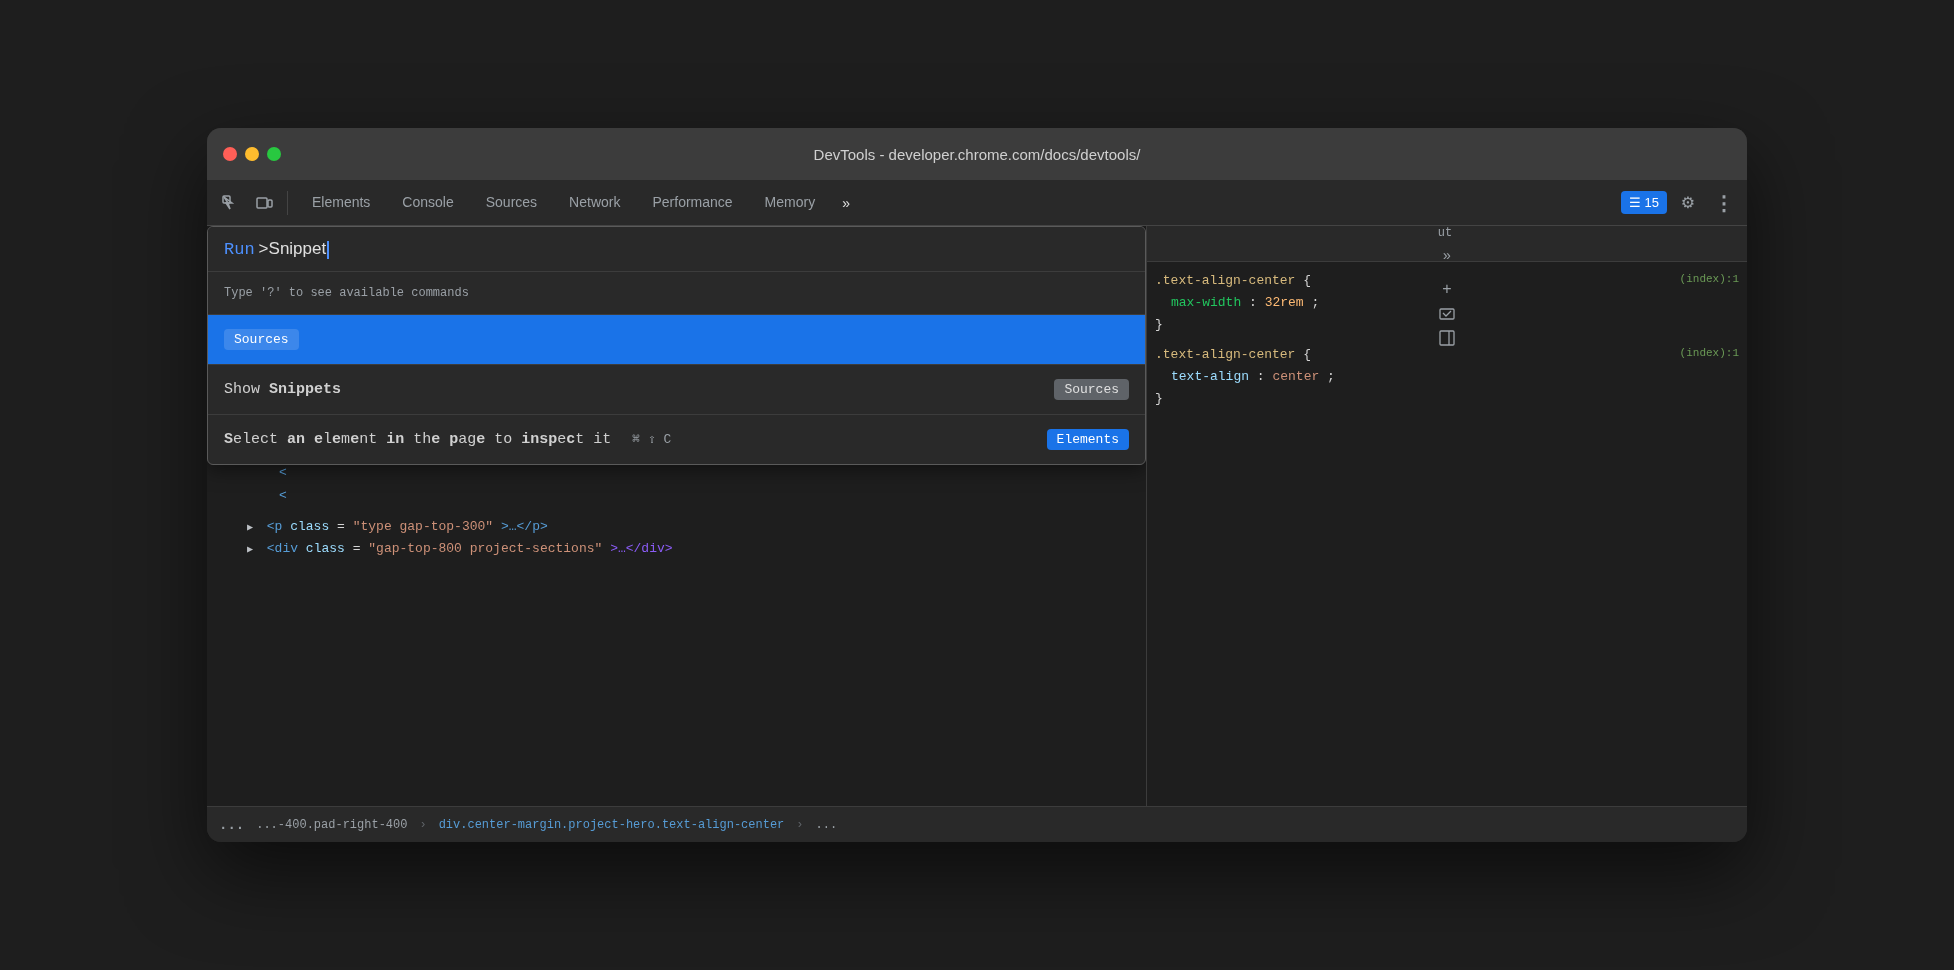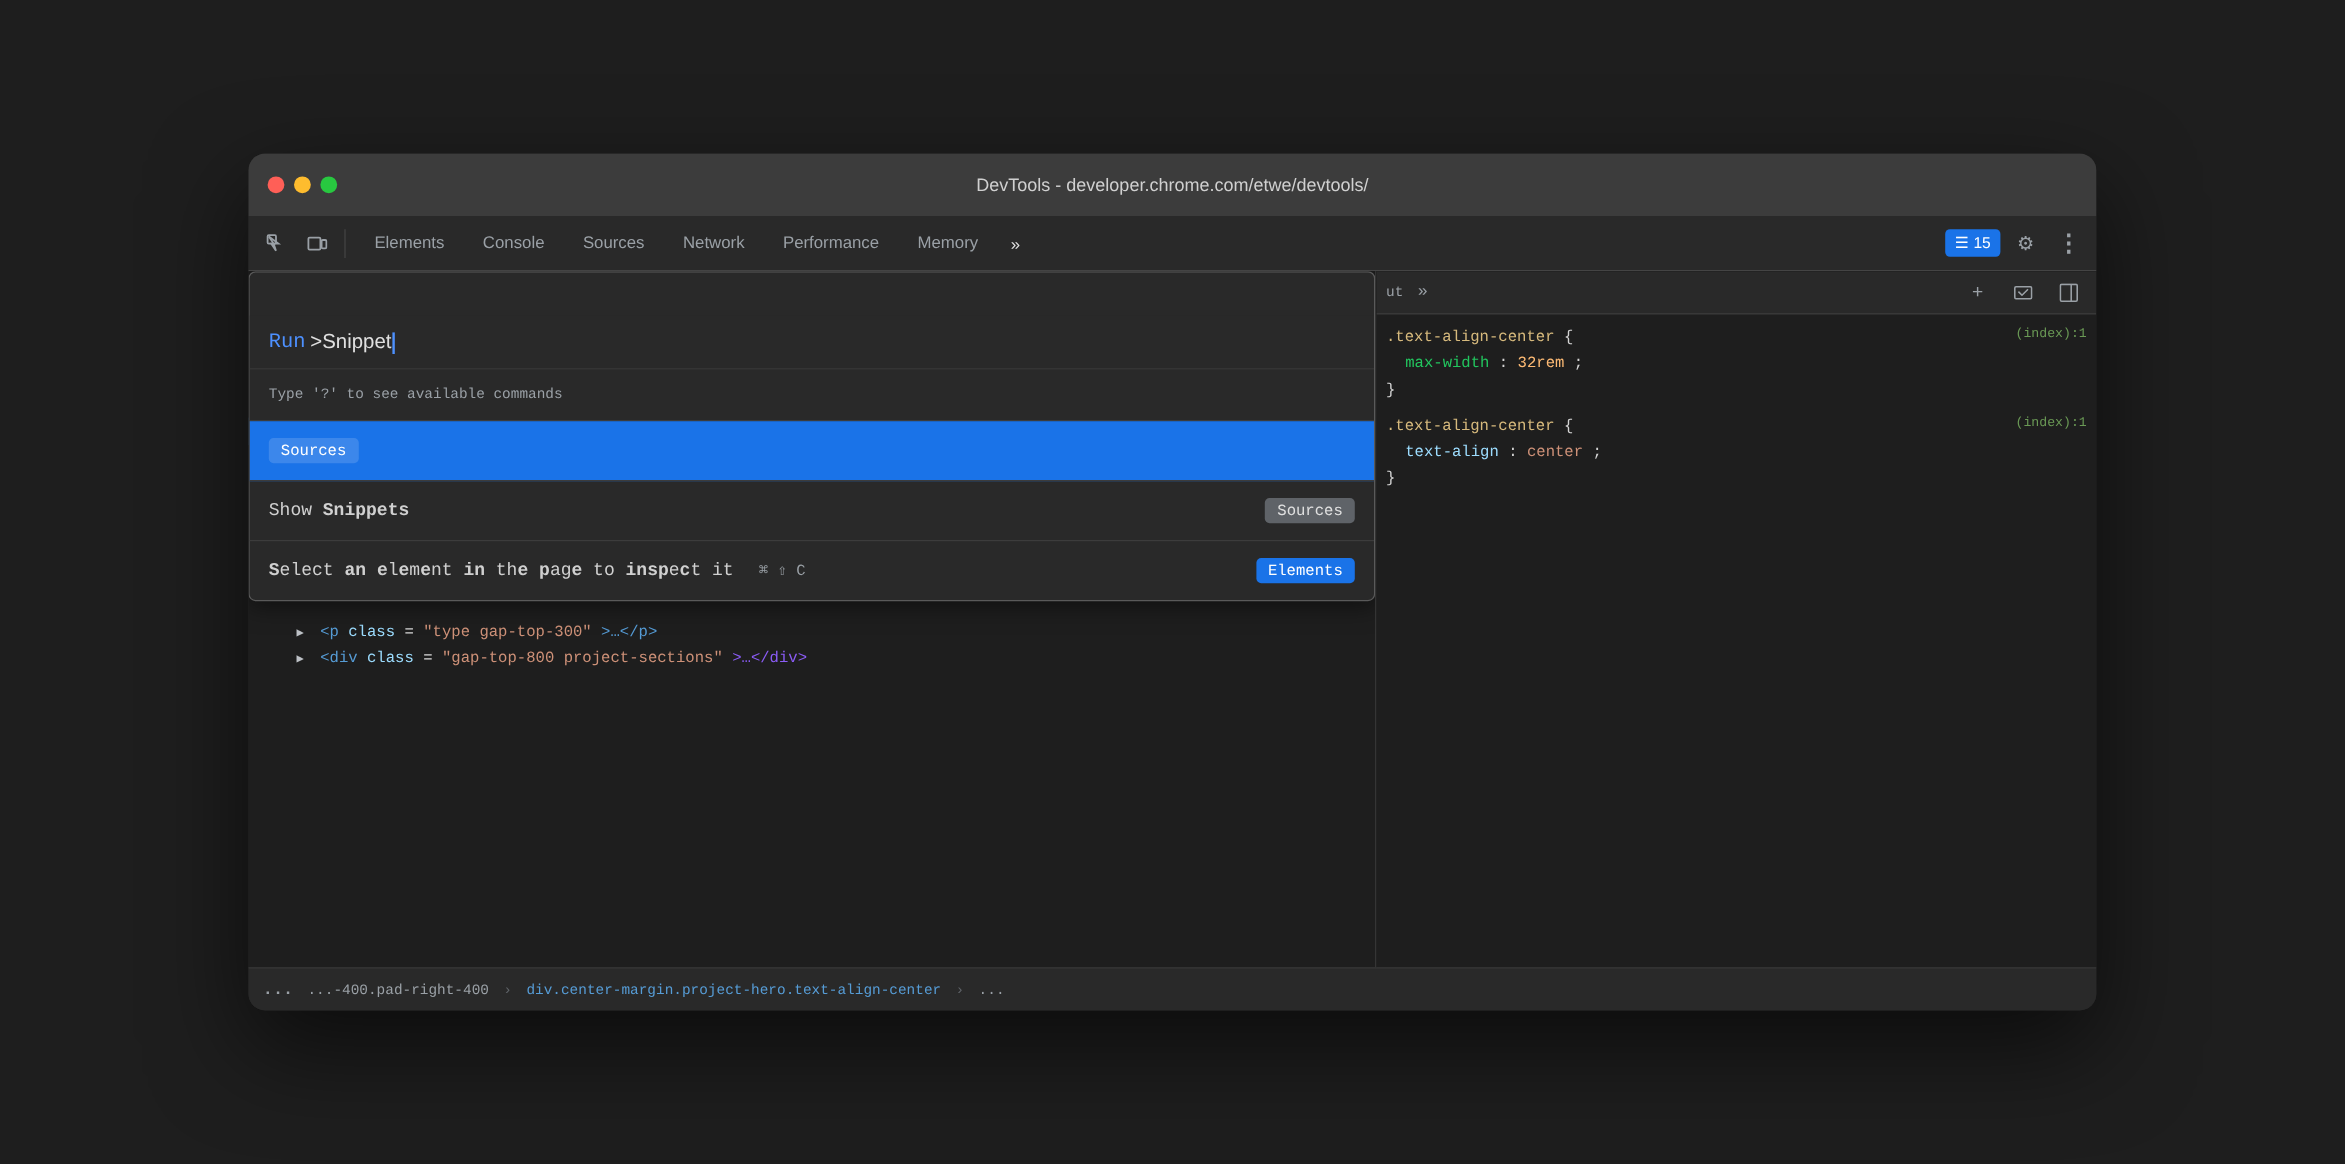--- a/index.html
+++ b/index.html
@@ -183,21 +183,20 @@
       z-index: 10;
       box-shadow: 0 4px 20px rgba(0,0,0,0.5);
     }
 
     .command-input-row {
       display: flex;
       align-items: center;
       padding: 12px 16px;
       background: #292929;
       border-bottom: 1px solid #3c3c3c;
-      margin-top: 36px;
     }
 
     .command-run-label {
       color: #4d90fe;
       font-size: 17px;
       font-weight: 500;
       margin-right: 4px;
     }
 
     .command-input-text {
@@ -286,20 +285,21 @@
     }
 
     .right-panel-toolbar {
       height: 36px;
       background: #292929;
       border-bottom: 1px solid #3c3c3c;
       display: flex;
       align-items: center;
       padding: 0 8px;
       gap: 8px;
+      flex-direction: column;
     }
 
     .styles-content {
       padding: 8px;
       line-height: 1.7;
     }
     .css-source {
       color: #6a9955;
       font-size: 11px;
       float: right;
@@ -340,21 +340,21 @@
 <body>
 
 <div class="window">
 
   <div class="title-bar">
     <div class="traffic-lights">
       <div class="traffic-light tl-red"></div>
       <div class="traffic-light tl-yellow"></div>
       <div class="traffic-light tl-green"></div>
     </div>
-    <div class="title-text">DevTools - developer.chrome.com/etwe/devtools/</div>
+    <div class="title-text">DevTools - developer.chrome.com/docs/devtools/</div>
   </div>
 
   <div class="devtools-toolbar">
     <button class="toolbar-icon-btn">
       <svg width="18" height="18" viewBox="0 0 18 18" fill="none">
         <path d="M3 3 L7 9 L5 9 L9 15 L7 9 L11 9 Z" stroke="#9aa0a6" stroke-width="1.5" fill="none"></path>
         <rect x="2" y="2" width="7" height="7" rx="1" stroke="#9aa0a6" stroke-width="1.5" fill="none"></rect>
       </svg>
     </button>
     <button class="toolbar-icon-btn">

